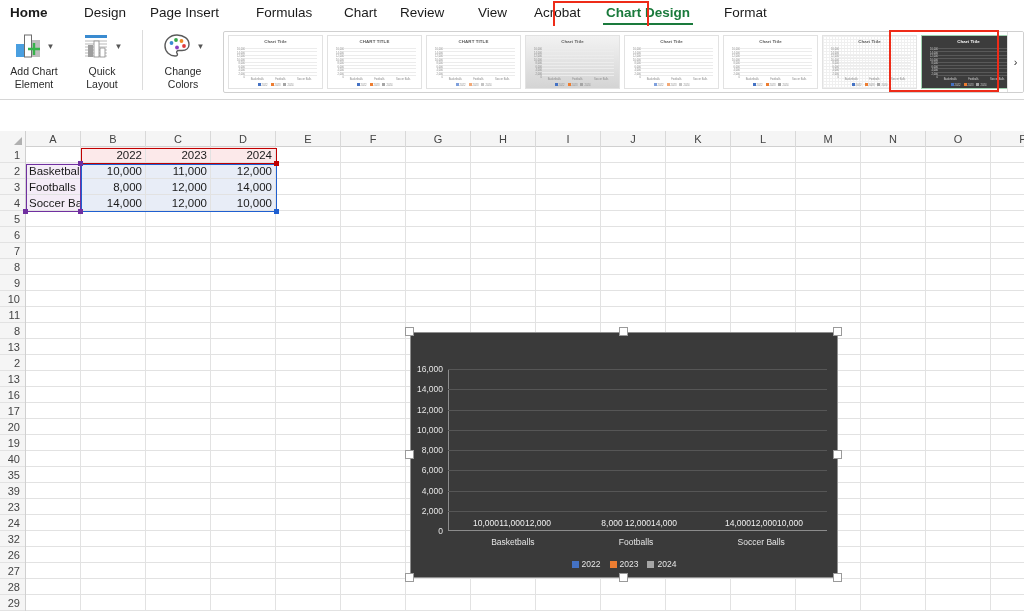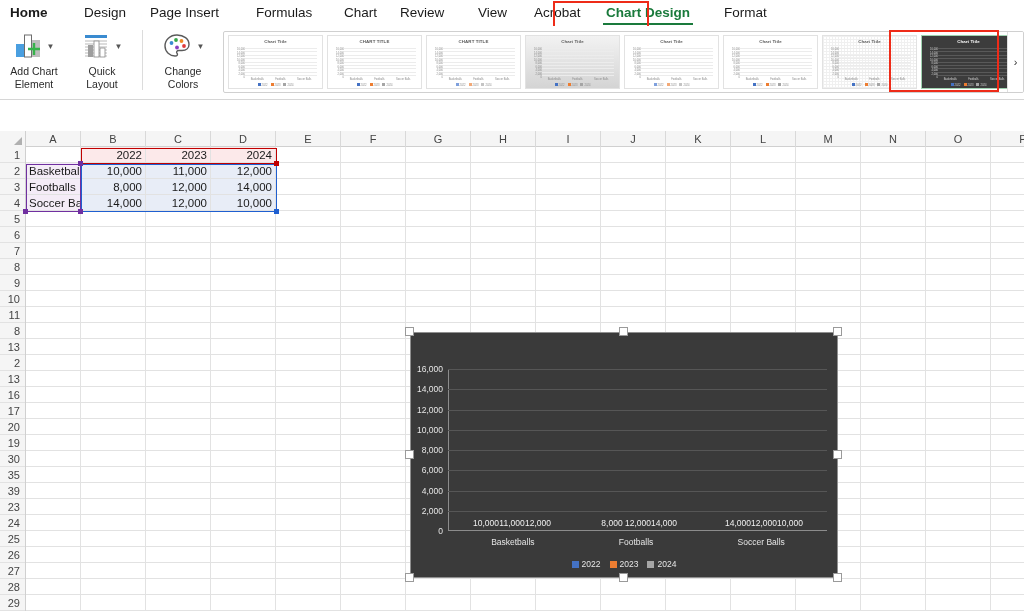--- a/index.html
+++ b/index.html
@@ -789,26 +789,26 @@
         <div class="rh-cell">10</div>
         <div class="rh-cell">11</div>
         <div class="rh-cell">8</div>
         <div class="rh-cell">13</div>
         <div class="rh-cell">2</div>
         <div class="rh-cell">13</div>
         <div class="rh-cell">16</div>
         <div class="rh-cell">17</div>
         <div class="rh-cell">20</div>
         <div class="rh-cell">19</div>
-        <div class="rh-cell">30</div>
+        <div class="rh-cell">40</div>
         <div class="rh-cell">35</div>
         <div class="rh-cell">39</div>
         <div class="rh-cell">23</div>
         <div class="rh-cell">24</div>
-        <div class="rh-cell">25</div>
+        <div class="rh-cell">32</div>
         <div class="rh-cell">26</div>
         <div class="rh-cell">27</div>
         <div class="rh-cell">28</div>
         <div class="rh-cell">29</div>
       </div>
     <div class="cells" id="cellarea">
         <div class="grid-row">
           <div class="g-cell" style="width: 55px;"></div>
           <div class="g-cell num hdr-fill" style="width: 65px;">2022</div>
           <div class="g-cell num hdr-fill" style="width: 65px;">2023</div>

